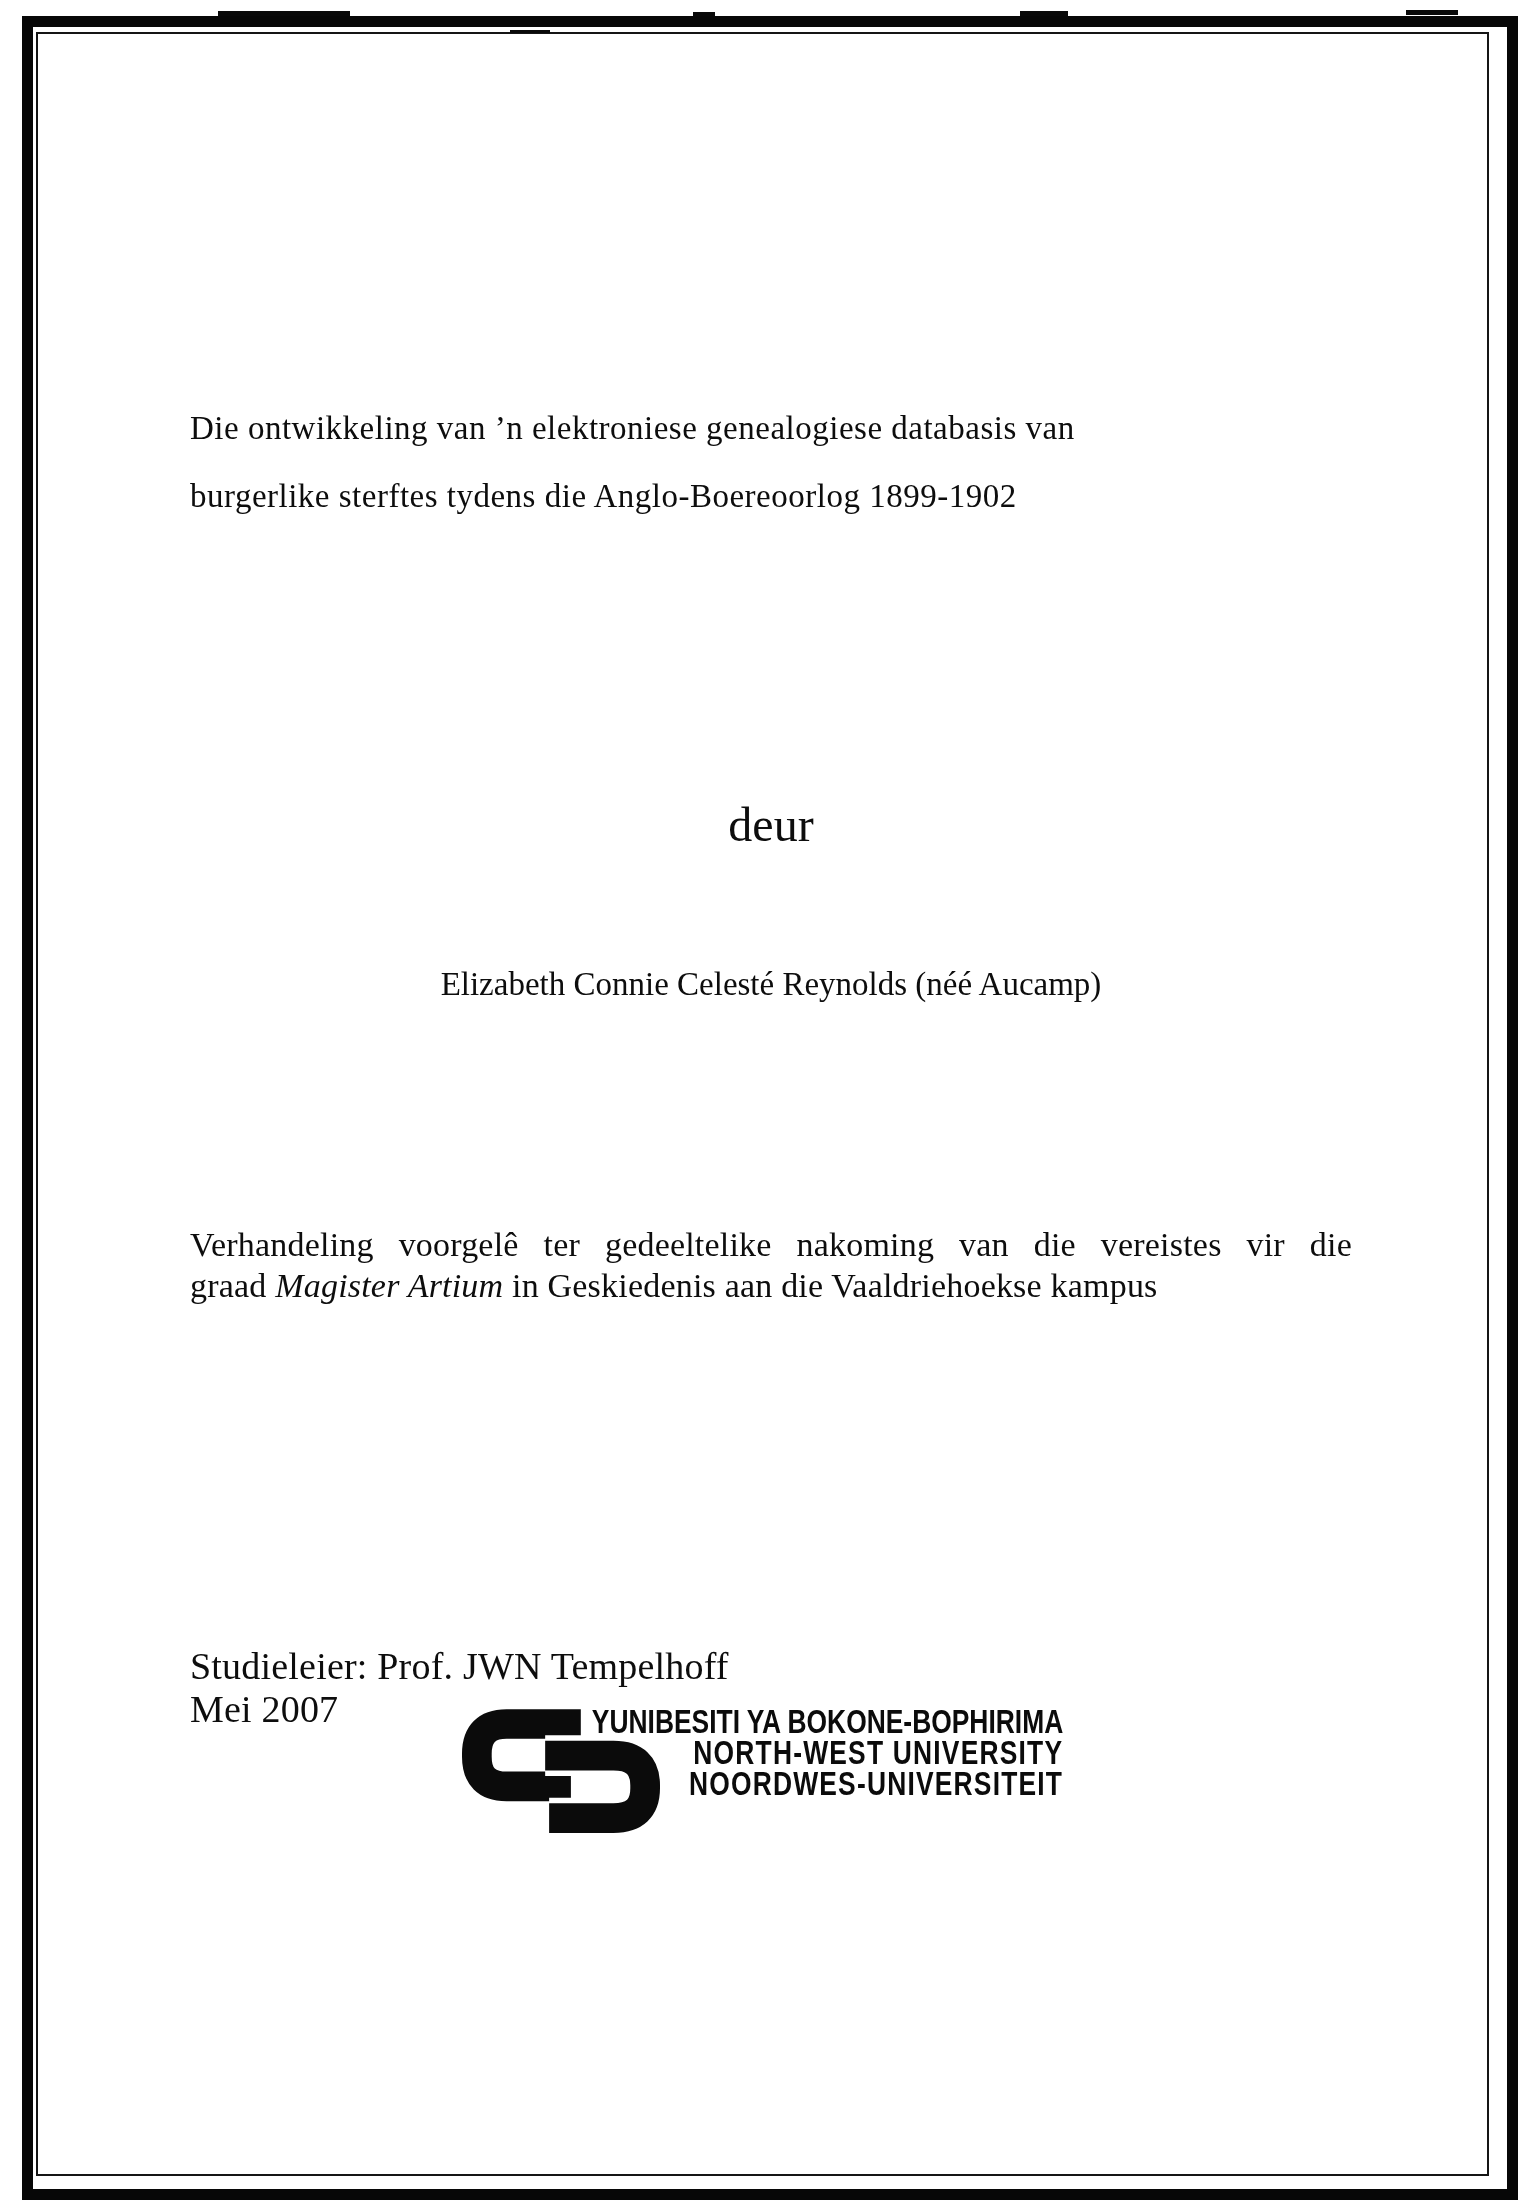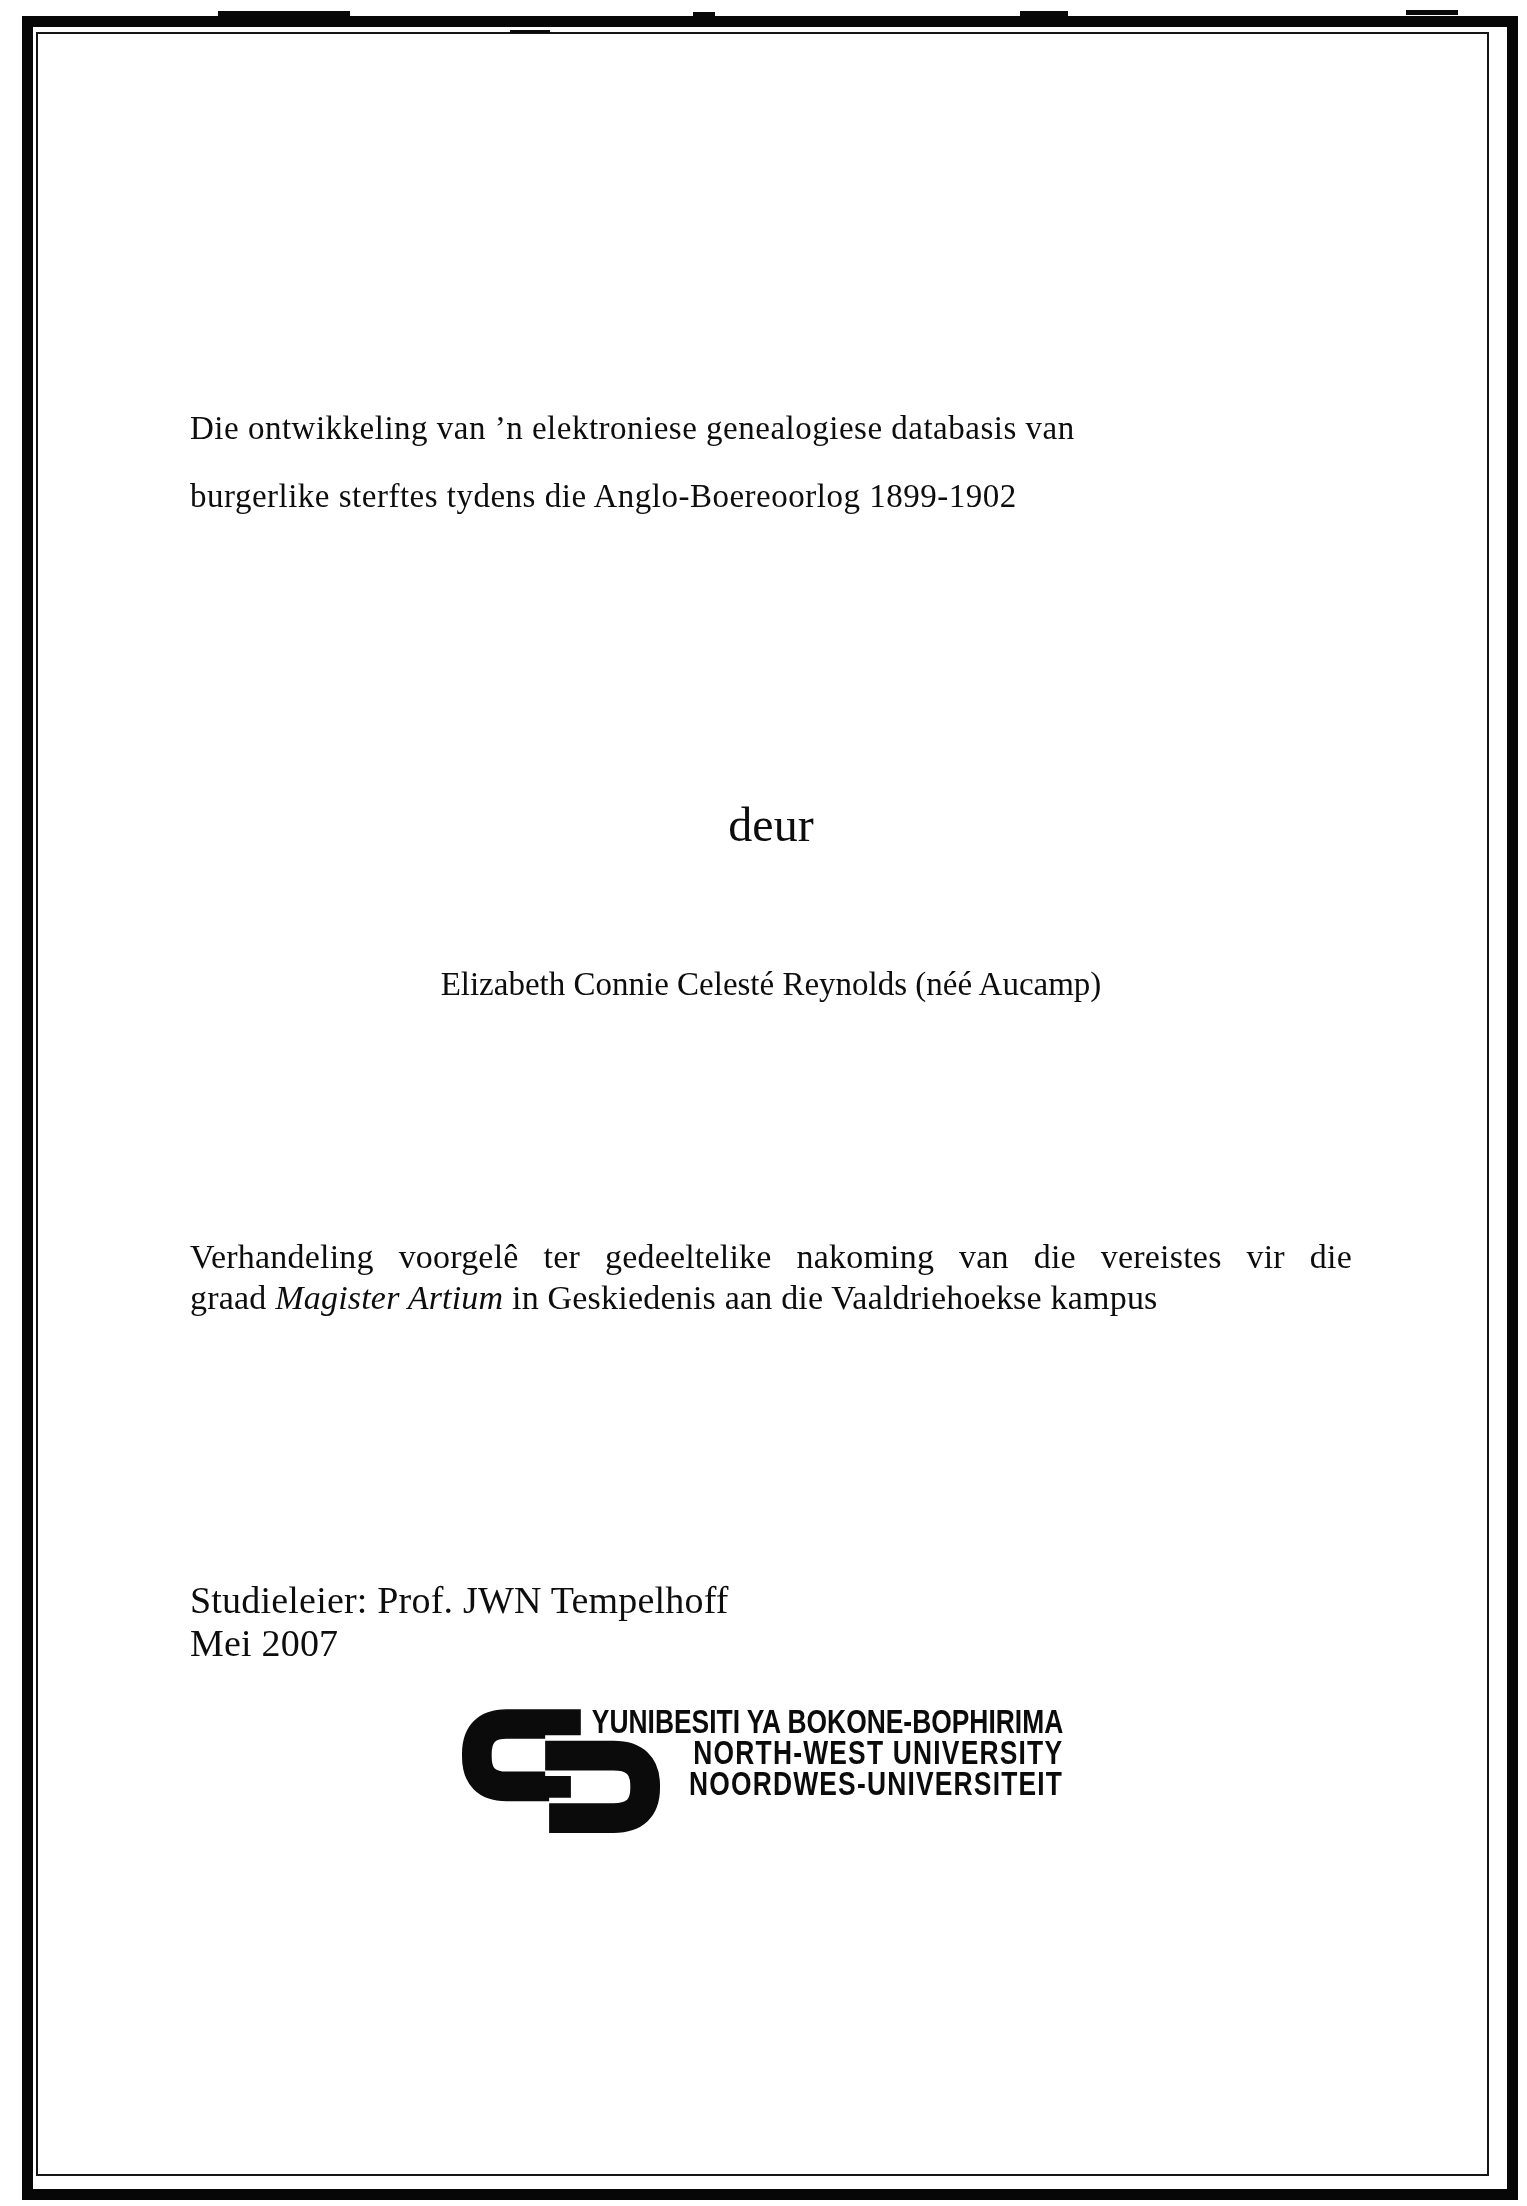--- a/index.html
+++ b/index.html
@@ -61,26 +61,25 @@
     top: 1224px;
     font-size: 34px; line-height: 41px;
     letter-spacing: 0.2px;
   }
   .s-line { display: block; }
   .s-just {
     text-align: justify;
     text-align-last: justify;
     -moz-text-align-last: justify;
     word-spacing: 2px;
-    margin-top: 12px;
   }
   .statement em { }
 
   .supervisor {
-    top: 1579px;
+    top: 1645px;
     font-size: 38px; line-height: 43px;
     letter-spacing: 0.2px;
   }
 
   
   .logo {
     position: absolute;
     left: 462px; top: 1708px;
     width: 620px; height: 135px;
   }

